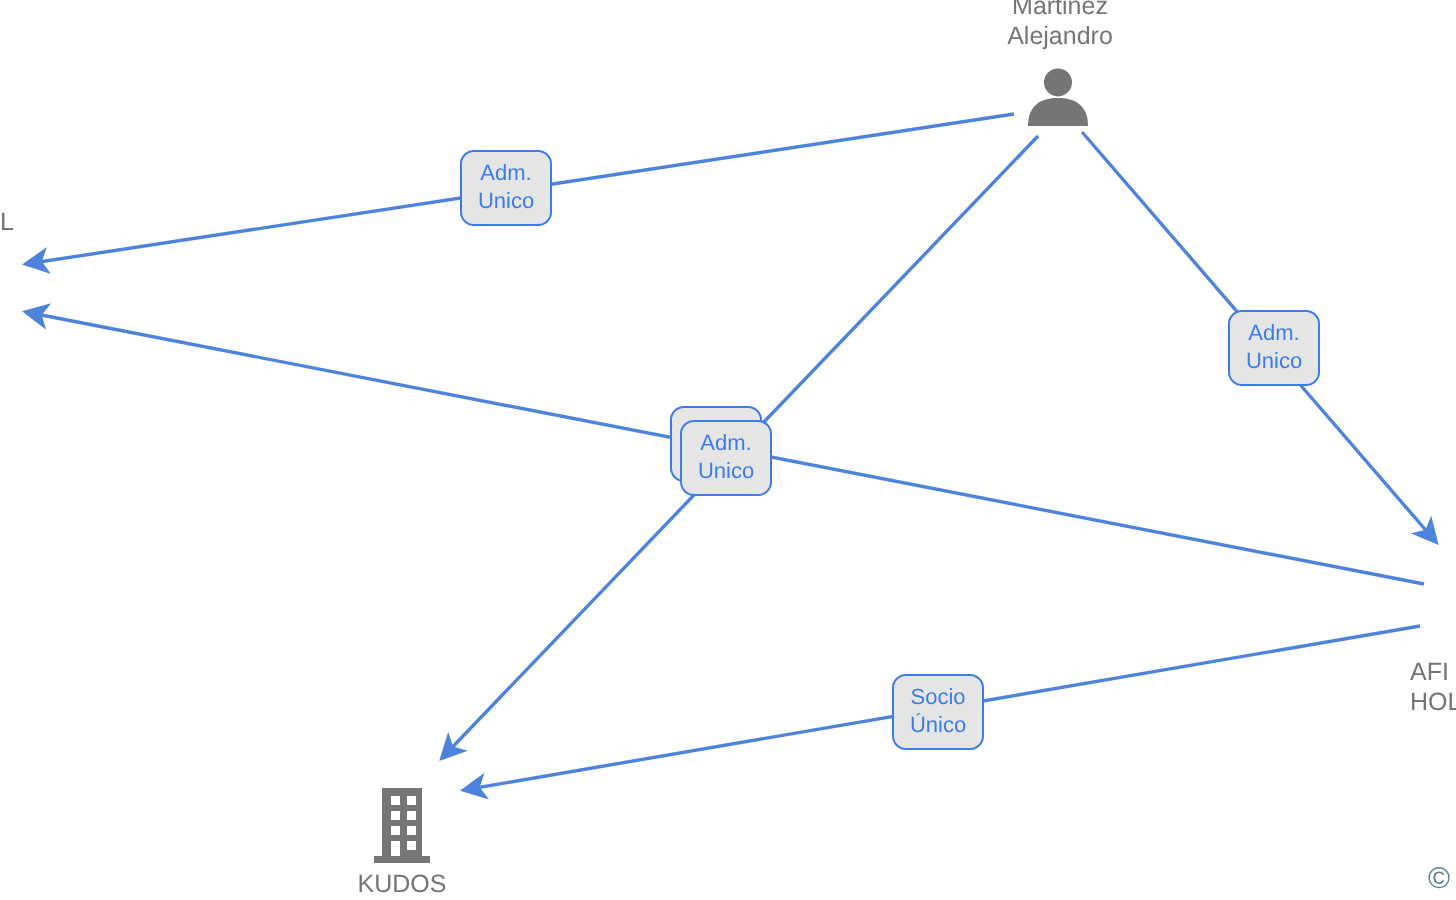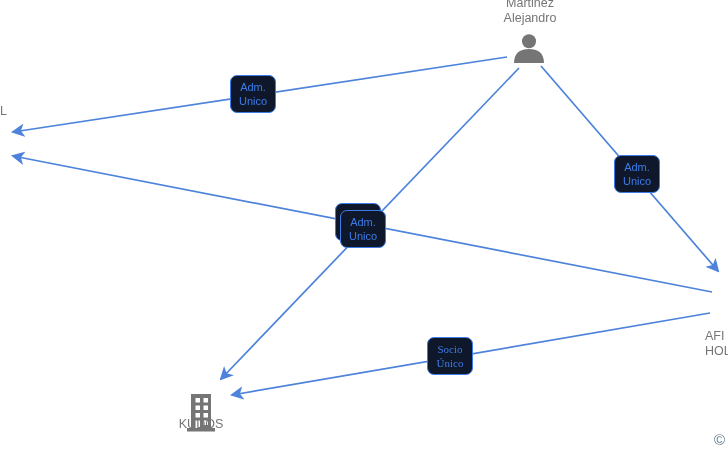--- a/index.html
+++ b/index.html
@@ -13,21 +13,21 @@
   *{margin:0;padding:0;box-sizing:border-box;}
   html,body{width:728px;height:450px;overflow:hidden;background:#ffffff;
     font-family:"Liberation Sans", sans-serif;}
   .stage{position:relative;width:728px;height:450px;background:#fff;overflow:hidden;}
   svg.edges{position:absolute;left:0;top:0;width:728px;height:450px;}
 
   .edge-label{
     position:absolute;
     transform:translate(-50%,-50%);
     min-width:46px;min-height:38px;
-    background:#0f172a;
+    background:#e5e5e5;
     border:1.6px solid var(--label-blue);
     border-radius:7px;
     color:var(--label-blue);
     font-size:11px;line-height:14px;
     text-align:center;
     padding:4px 5px;
     white-space:pre-line;
     display:flex;align-items:center;justify-content:center;
   }
   .edge-label.ghost{z-index:1;}
@@ -72,21 +72,21 @@
   <div class="edge-label" style="left:253px;top:94px;">Adm.
 Unico</div>
 
   <div class="edge-label" style="left:637px;top:174px;">Adm.
 Unico</div>
 
   <div class="edge-label ghost" style="left:358px;top:222px;"></div>
   <div class="edge-label front" style="left:363px;top:229px;">Adm.
 Unico</div>
 
-  <div class="edge-label" style="left:450px;top:356px;font-family:Liberation Serif, serif;">Socio
+  <div class="edge-label" style="left:469px;top:356px;">Socio
 Único</div>
 
   <div class="node-label center" style="left:460px;top:-4px;width:140px;">Martinez
 Alejandro</div>
   <svg class="node-icon" style="left:512px;top:34px;" width="34" height="29" viewBox="0 0 34 29">
     <circle cx="17" cy="7.2" r="7" fill="var(--node-gray)"></circle>
     <path d="M2,29 C2,18.5 8.5,15 17,15 C25.5,15 32,18.5 32,29 Z" fill="var(--node-gray)"></path>
   </svg>
 
   <svg class="node-icon" style="left:184px;top:393px;" width="34" height="40" viewBox="0 0 34 40">
@@ -94,21 +94,21 @@
     <rect x="3" y="35" width="28" height="3.5" fill="var(--node-gray)"></rect>
     <rect x="11.5" y="5" width="4.5" height="4.5" fill="#fff"></rect>
     <rect x="19.5" y="5" width="4.5" height="4.5" fill="#fff"></rect>
     <rect x="11.5" y="12.5" width="4.5" height="4.5" fill="#fff"></rect>
     <rect x="19.5" y="12.5" width="4.5" height="4.5" fill="#fff"></rect>
     <rect x="11.5" y="20" width="4.5" height="4.5" fill="#fff"></rect>
     <rect x="19.5" y="20" width="4.5" height="4.5" fill="#fff"></rect>
     <rect x="11.5" y="27.5" width="4.5" height="7.5" fill="#fff"></rect>
     <rect x="19.5" y="27.5" width="4.5" height="4.5" fill="#fff"></rect>
   </svg>
-  <div class="node-label center" style="left:151px;top:417px;width:100px;">KUDOS</div>
+  <div class="node-label center" style="left:151px;top:435px;width:100px;">KUDOS</div>
 
   <div class="node-label" style="left:705px;top:329px;width:60px;">AFI
 HOL</div>
 
   <div class="node-label" style="left:0px;top:104px;">L</div>
 
   <div class="watermark">
     <span class="copy">©</span>
   </div>
 

